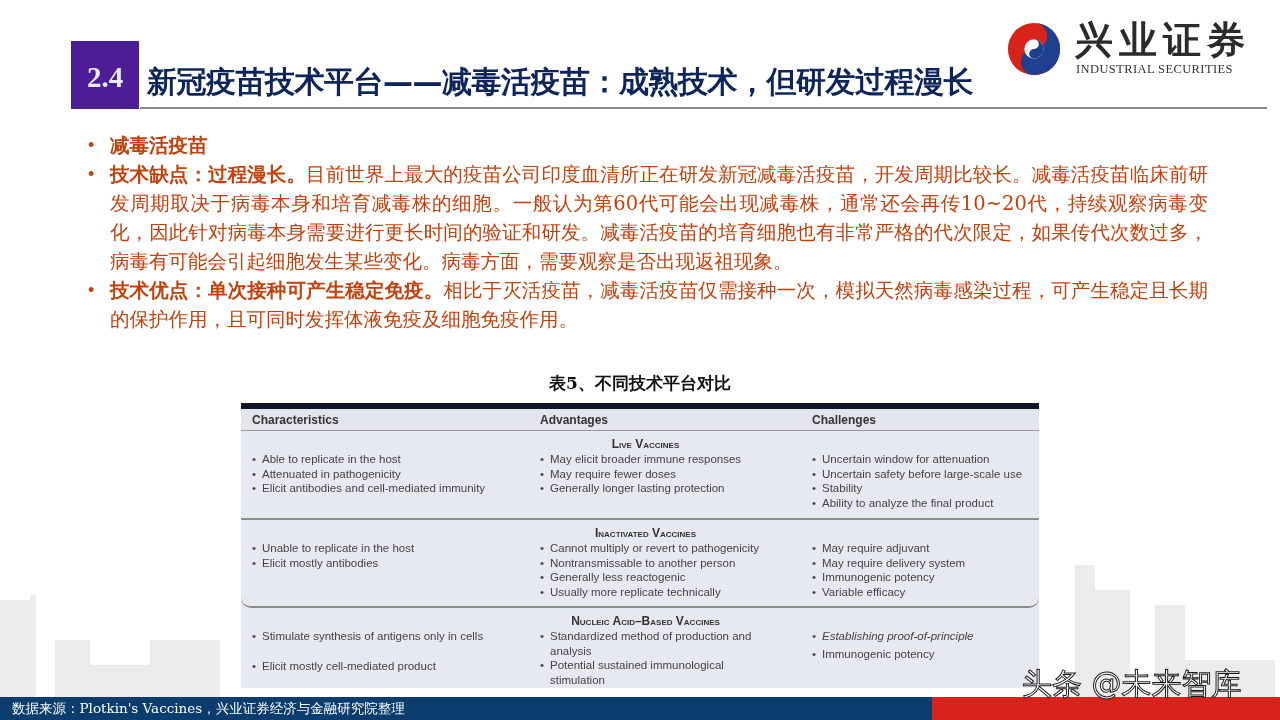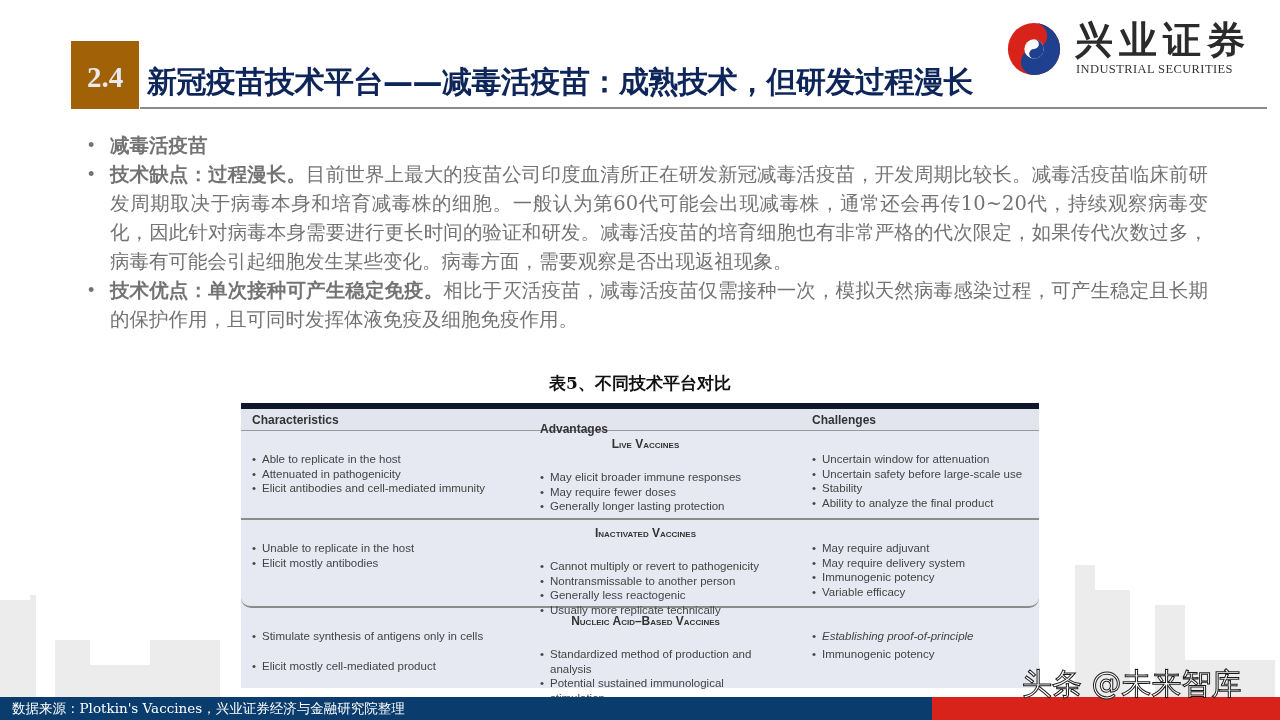--- a/index.html
+++ b/index.html
@@ -5,21 +5,21 @@
   * { box-sizing: border-box; margin: 0; padding: 0; }
   html, body { width: 1280px; height: 720px; overflow: hidden; background: #ffffff; }
   body { position: relative; font-family: "DejaVu Serif", "Liberation Serif", serif; color: #111; }
 
   
   .skyline { position: absolute; background: #ececec; }
 
   
   .section-num {
     position: absolute; left: 71px; top: 41px; width: 68px; height: 68px;
-    background: #a16207; color: #e8eaf0;
+    background: #4c1d95; color: #e8eaf0;
     font-family: "Liberation Serif", serif; font-weight: bold; font-size: 29px;
     display: flex; align-items: center; justify-content: center; padding-top: 4px;
   }
   .page-title {
     position: absolute; left: 147px; top: 62px;
     font-family: "DejaVu Sans", sans-serif; font-weight: bold; font-size: 30px;
     color: #0e2559; letter-spacing: -0.5px; white-space: nowrap;
   }
   .header-rule {
     position: absolute; left: 140px; top: 107px; width: 1127px; height: 2px; background: #8a8a8a;
@@ -36,21 +36,21 @@
   .logo-en {
     position: absolute; left: 71px; top: 44px;
     font-family: "Liberation Serif", serif; font-size: 12.5px; color: #333;
     letter-spacing: 0.4px; white-space: nowrap;
   }
 
   
   .bullets { position: absolute; left: 88px; top: 131px; width: 1120px; }
   .bullet {
     position: relative; padding-left: 22px; font-size: 19.5px; line-height: 29px;
-    color: #737373; text-align: justify;
+    color: #c2410c; text-align: justify;
   }
   .bullet::before {
     content: "•"; position: absolute; left: 0; top: 0;
     font-family: "Liberation Sans", sans-serif; font-size: 18px;
   }
   .bullet b { font-weight: bold; }
 
   
   .table-caption {
     position: absolute; left: 0; width: 1280px; top: 372px; text-align: center;
@@ -62,21 +62,21 @@
     position: absolute; left: 241px; top: 403px; width: 798px; height: 285px;
     background: #e6e9f1; border-top: 6px solid #0f172a;
     font-family: "Liberation Sans", sans-serif; font-size: 11.5px; color: #444;
   }
   .thead {
     display: flex; height: 22px; align-items: center;
     border-bottom: 1px solid #9a9a9a; background: #e2e5ee;
     font-weight: bold; color: #333; font-size: 12px;
   }
   .col1 { width: 298px; padding-left: 11px; }
-  .col2 { width: 273px; padding-left: 1px; margin-top: 18px; }
+  .col2 { width: 273px; padding-left: 1px; }
   .col3 { width: 227px; padding-left: 0px; }
   .group { border-bottom: 2px solid #8c8c8c; padding-top: 6px; }
   .group:last-child { border-bottom: none; }
   .group-title {
     padding-left: 11px; font-weight: bold; font-variant: small-caps;
     font-size: 12px; color: #333; height: 15px; line-height: 15px; text-align: center;
   }
   .group-body { display: flex; }
   .cell-list { list-style: none; }
   .cell-list li { position: relative; padding-left: 10px; line-height: 14.5px; }

